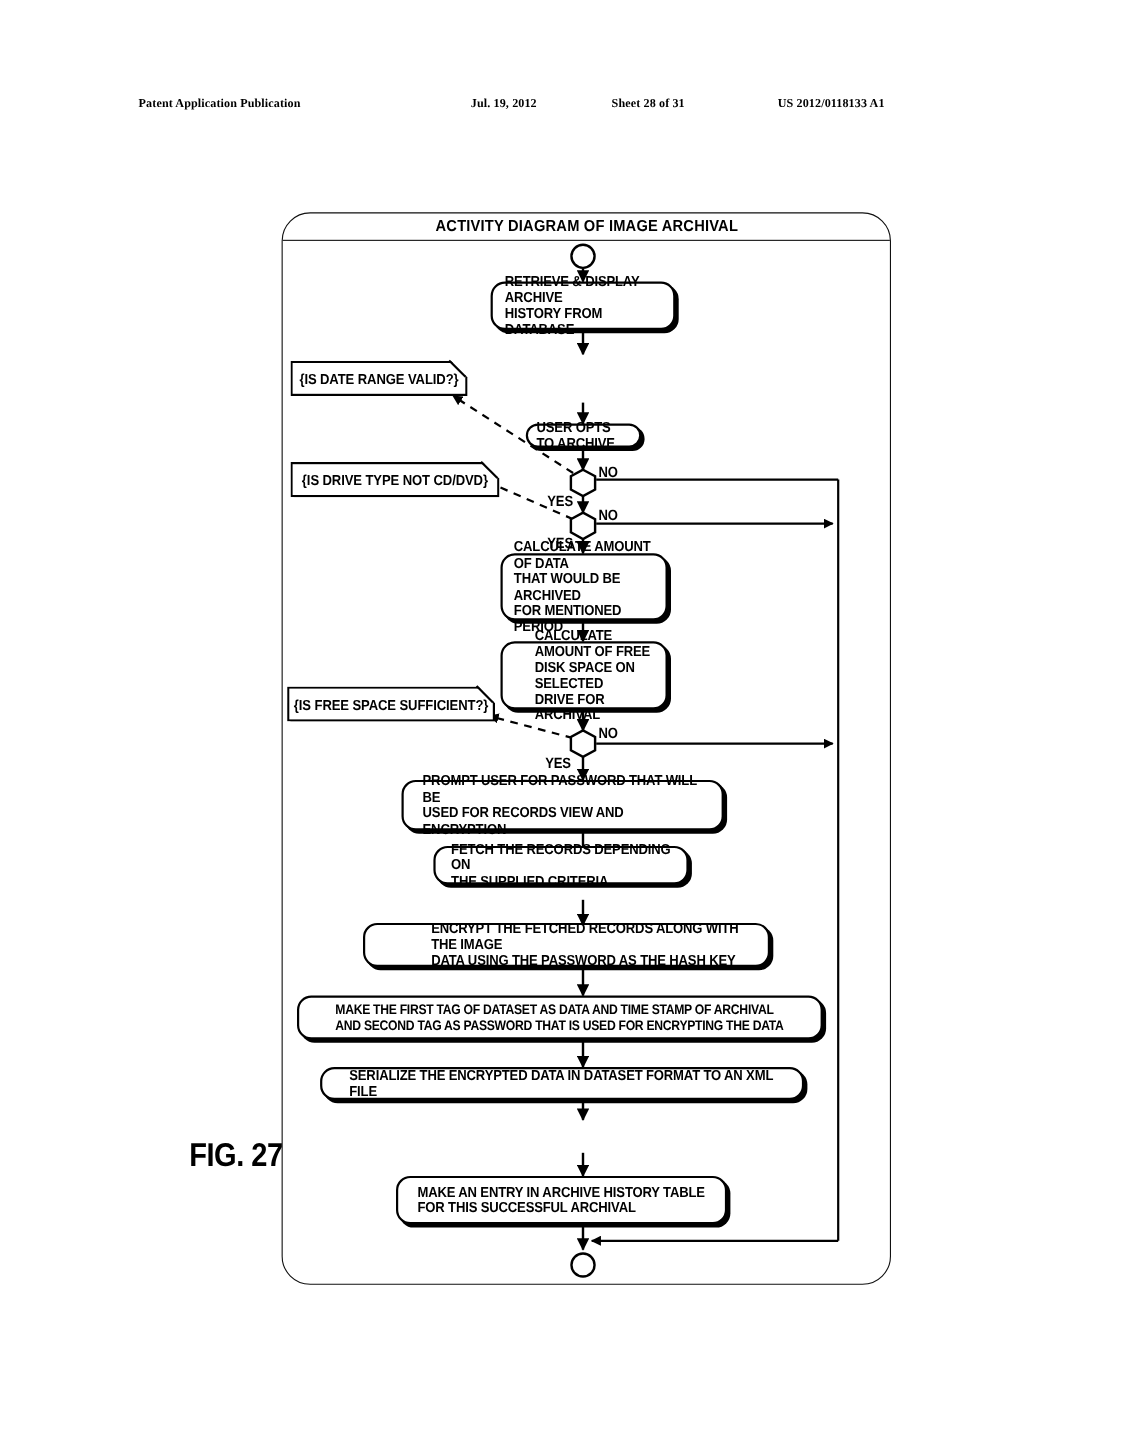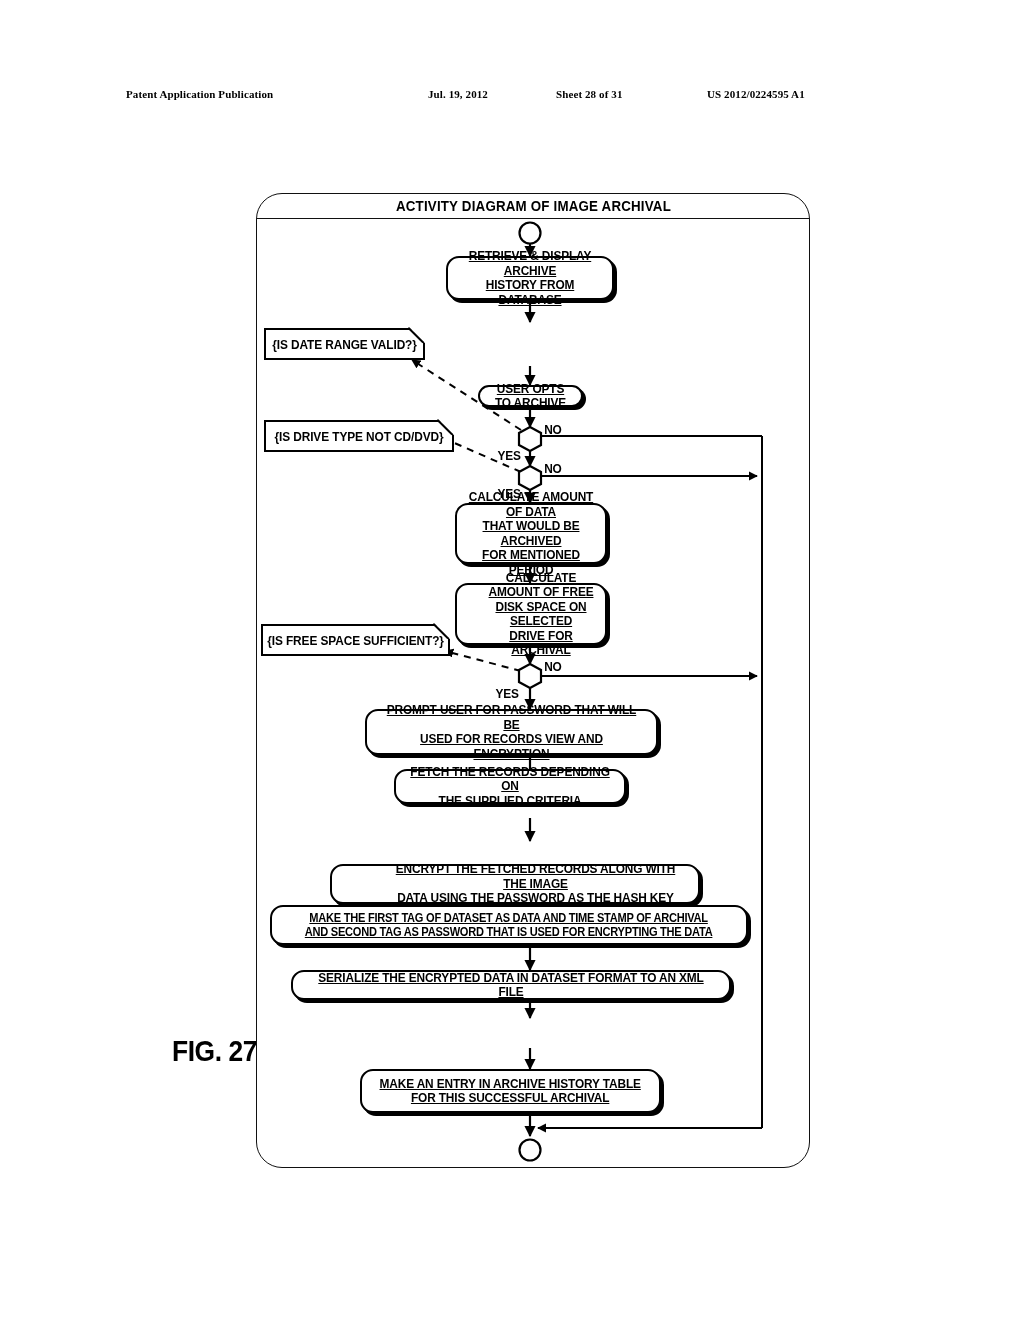--- a/index.html
+++ b/index.html
@@ -106,24 +106,23 @@
   
   .node {
     position: absolute;
     box-sizing: border-box;
     background: #ffffff;
     border: 2.1px solid #000;
     border-radius: 13px;
     display: flex;
     align-items: center;
     justify-content: center;
-    text-align: center;
+    text-align: left;
     box-shadow: 3px 3px 0 0 #000;
     z-index: 4;
-    text-decoration: underline;
   }
   .node .node-text {
     font-family: "Liberation Sans", sans-serif;
     font-weight: bold;
     font-size: 13.2px;
     line-height: 14.5px;
     letter-spacing: -0.15px;
     transform: scaleX(0.9);
     white-space: pre-line;
     padding: 0 3px;
@@ -212,21 +211,21 @@
     background: transparent;
   }
 </style>
 </head>
 <body>
 
 <div id="patent-header">
   <span class="hdr" id="hdr-pub">Patent Application Publication</span>
   <span class="hdr" id="hdr-date">Jul. 19, 2012</span>
   <span class="hdr" id="hdr-sheet">Sheet 28 of 31</span>
-  <span class="hdr" id="hdr-num">US 2012/0224595 A1</span>
+  <span class="hdr" id="hdr-num">US 2012/0118133 A1</span>
 </div>
 
 <div id="fig-label">FIG. 27</div>
 
 <div id="stage">
 
   <div id="diagram-frame">
     <div id="diagram-title-bar">
       <span class="title-text">ACTIVITY DIAGRAM OF IMAGE ARCHIVAL</span>
     </div>
@@ -337,21 +336,21 @@
   <div class="node" style="left:365px; top:709px; width:293px; height:46px;">
     <span class="node-text">PROMPT USER FOR PASSWORD THAT WILL BE
 USED FOR RECORDS VIEW AND ENCRYPTION</span>
   </div>
 
   <div class="node" style="left:394px; top:769px; width:232px; height:35px;">
     <span class="node-text">FETCH THE RECORDS DEPENDING ON
 THE SUPPLIED CRITERIA</span>
   </div>
 
-  <div class="node" style="left:330px; top:864px; width:370px; height:40px;padding-left:41px;">
+  <div class="node" style="left:330px; top:839px; width:370px; height:40px;padding-left:41px;">
     <span class="node-text">ENCRYPT THE FETCHED RECORDS ALONG WITH THE IMAGE
 DATA USING THE PASSWORD AS THE HASH KEY</span>
   </div>
 
   <div class="node tight" style="left:270px; top:905px; width:478px; height:40px;">
     <span class="node-text">MAKE THE FIRST TAG OF DATASET AS DATA AND TIME STAMP OF ARCHIVAL
 AND SECOND TAG AS PASSWORD THAT IS USED FOR ENCRYPTING THE DATA</span>
   </div>
 
   <div class="node" style="left:291px; top:970px; width:440px; height:30px;">

